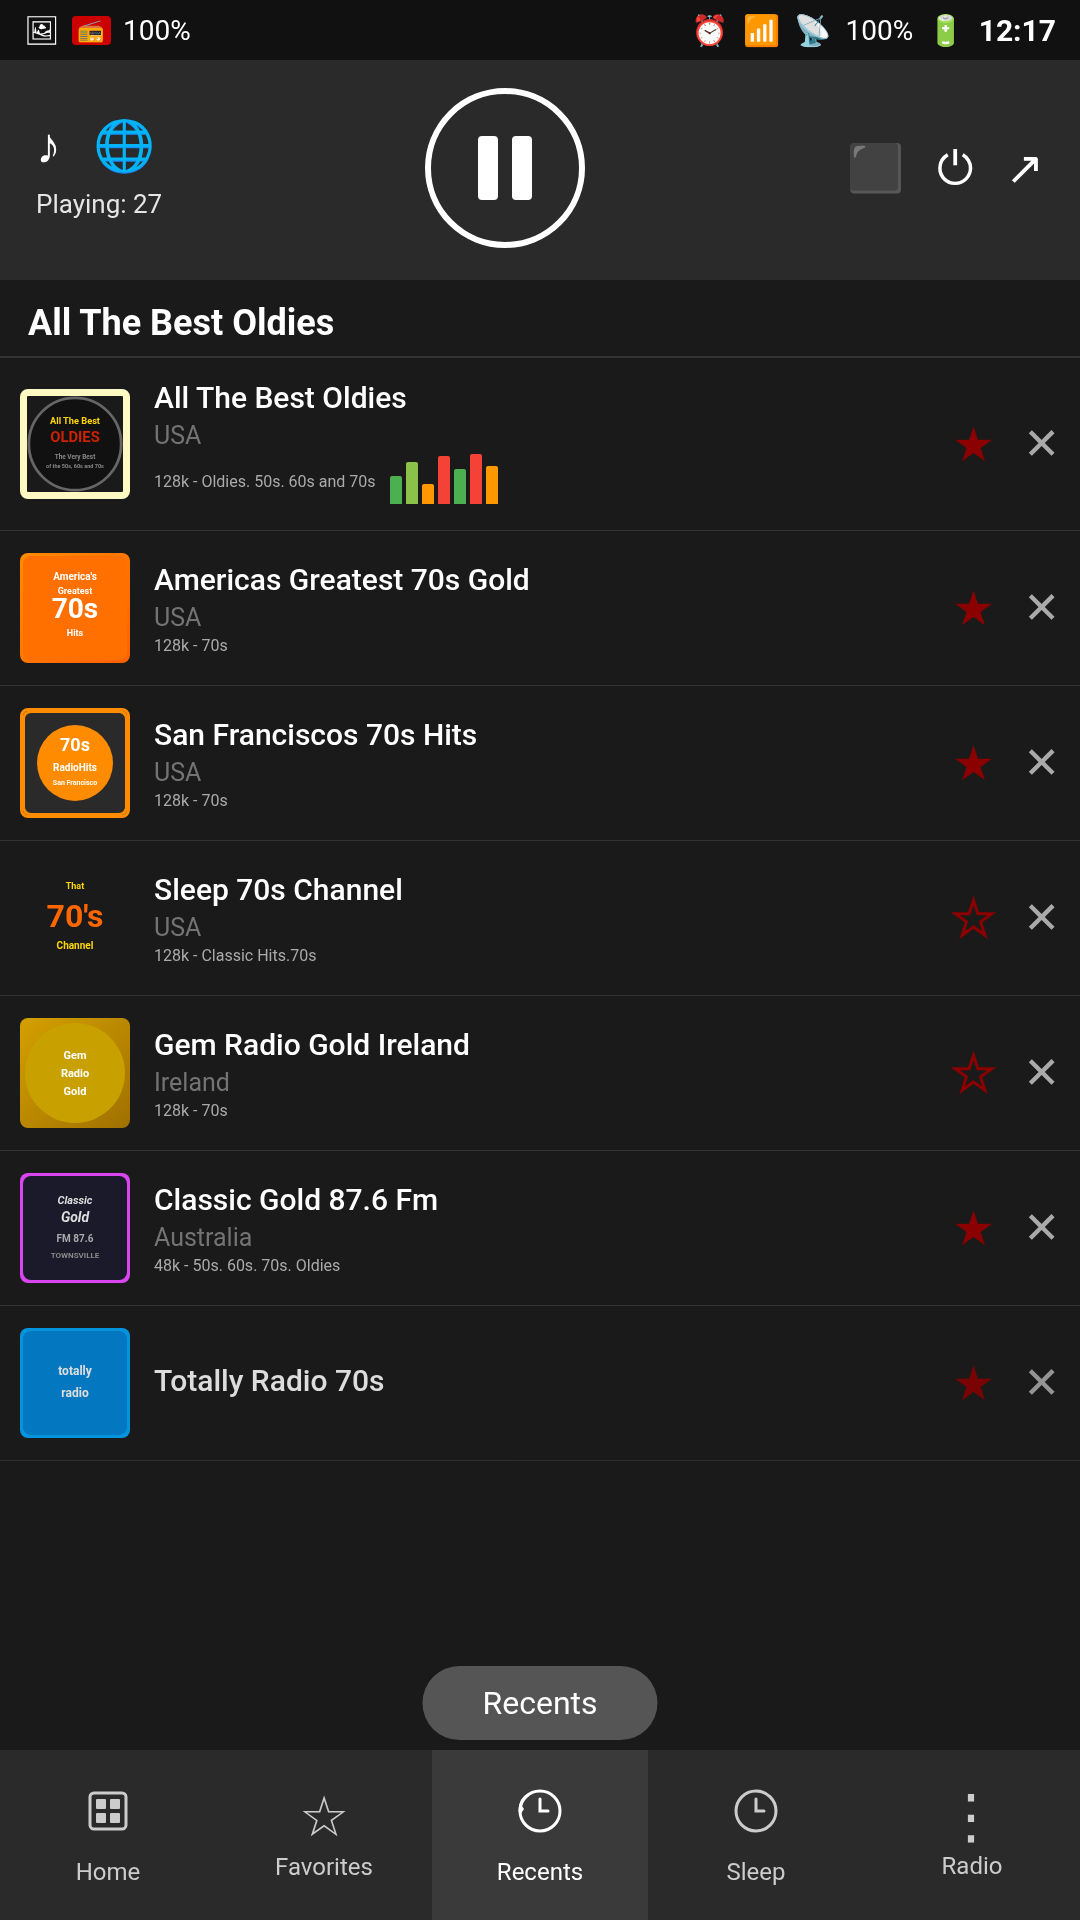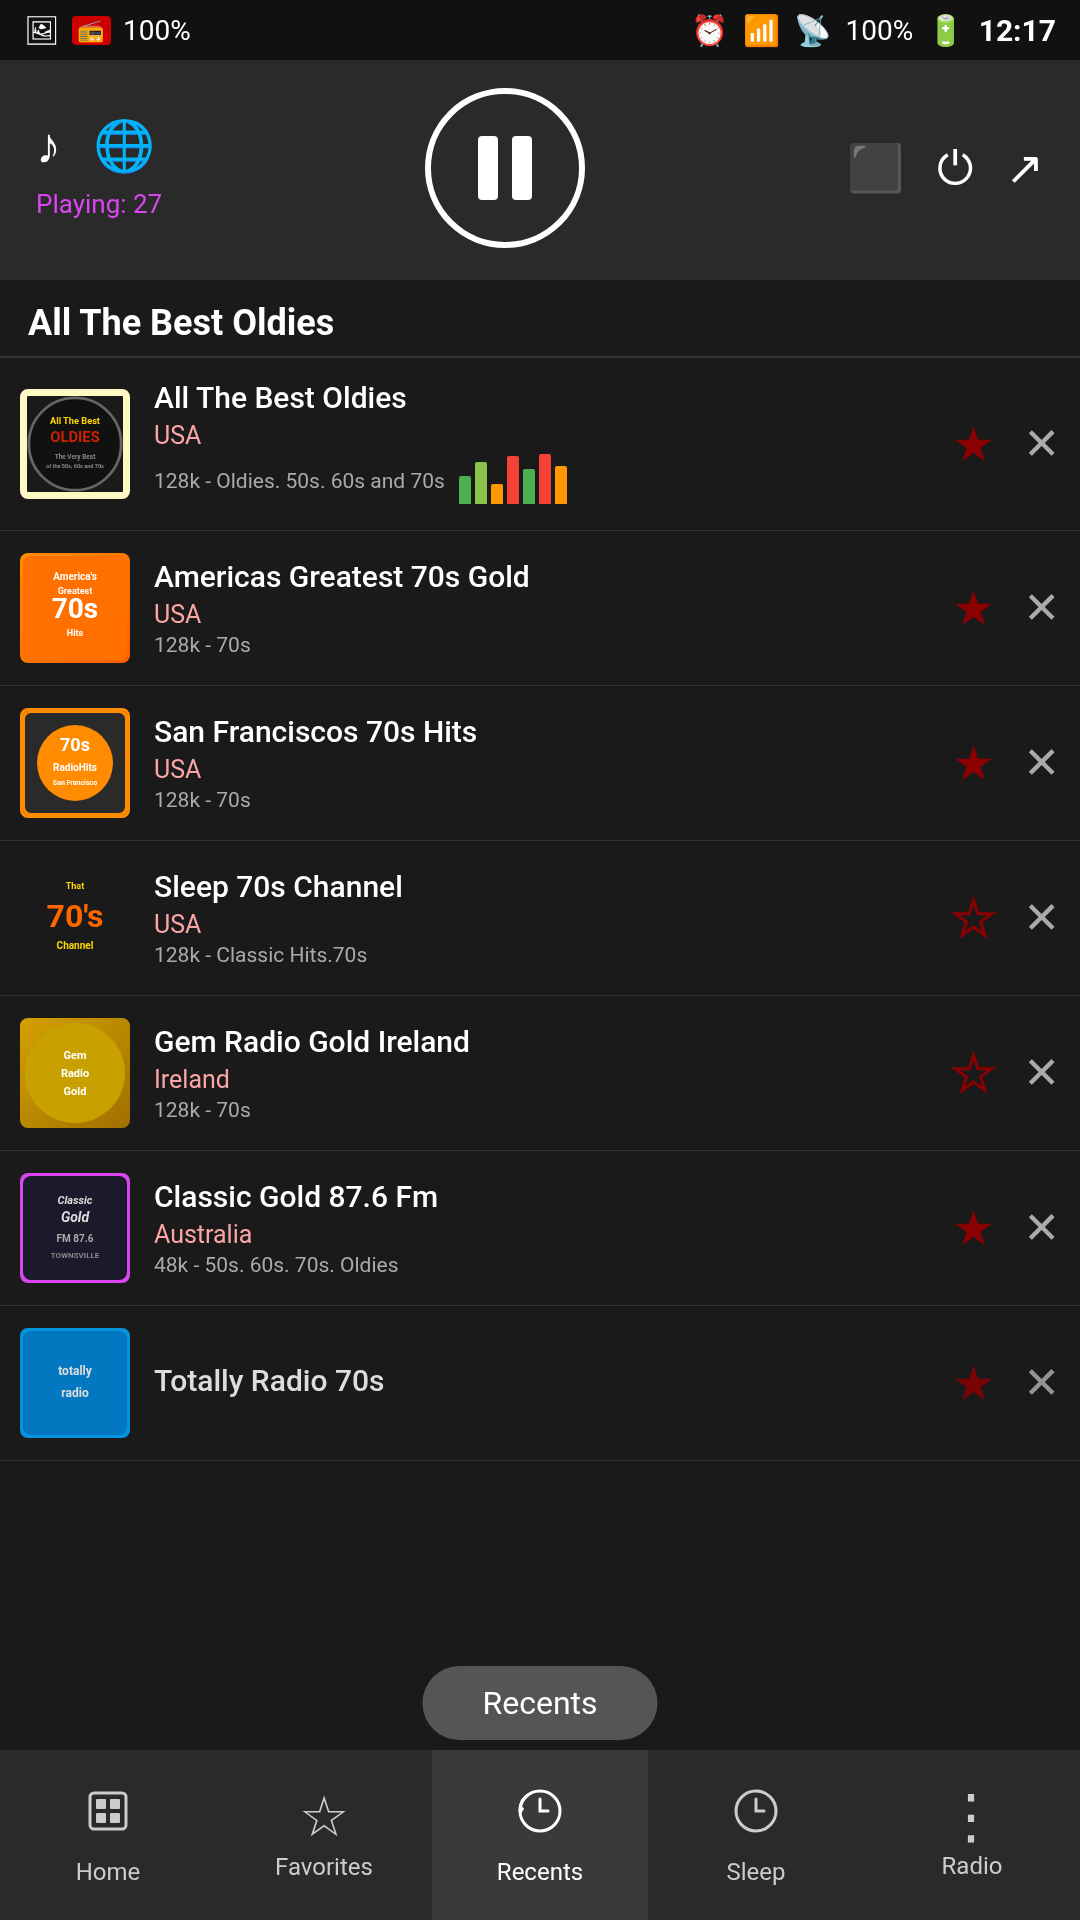--- a/index.html
+++ b/index.html
@@ -71,21 +71,21 @@
     }
 
     .ctrl-icon {
       font-size: 46px;
       color: #fff;
       cursor: pointer;
     }
 
     .playing-text {
       font-size: 26px;
-      color: #d946ef;
+      color: #e5e5e5;
       margin-top: 4px;
     }
 
     .pause-btn {
       width: 160px;
       height: 160px;
       border-radius: 50%;
       border: 6px solid #fff;
       display: flex;
       align-items: center;
@@ -182,26 +182,26 @@
 
     .radio-name {
       font-size: 30px;
       color: #fff;
       font-weight: 500;
       margin-bottom: 6px;
     }
 
     .radio-country {
       font-size: 25px;
-      color: #fca5a5;
+      color: #737373;
       margin-bottom: 4px;
     }
 
     .radio-details {
-      font-size: 21px;
+      font-size: 16px;
       color: #aaa;
     }
 
     .radio-actions {
       display: flex;
       align-items: center;
       gap: 28px;
       flex-shrink: 0;
     }
 

